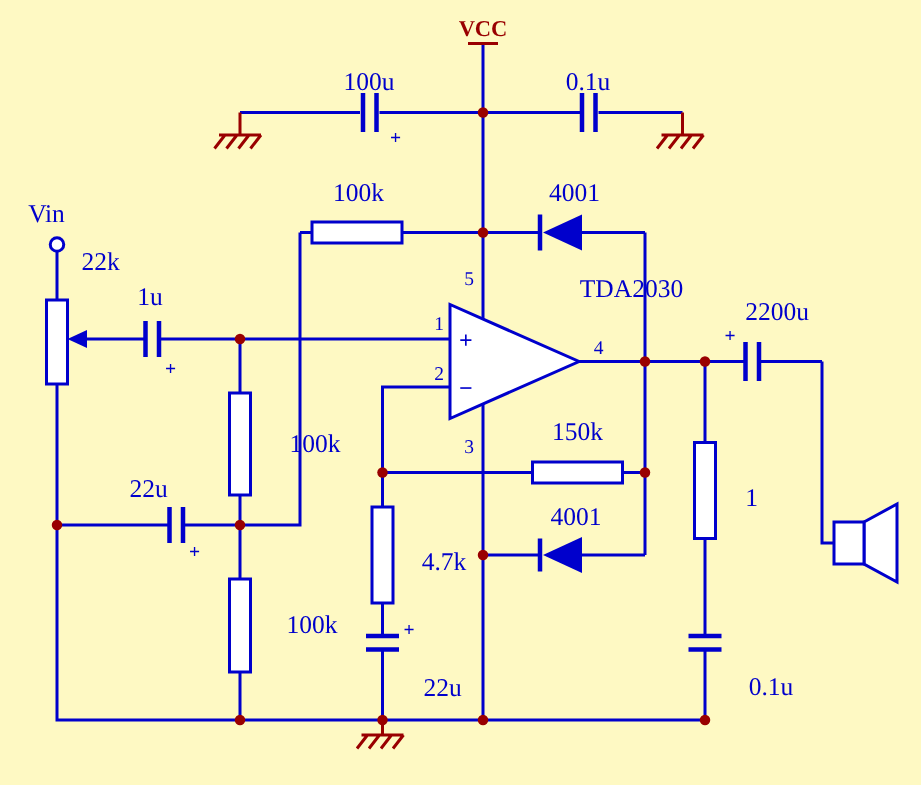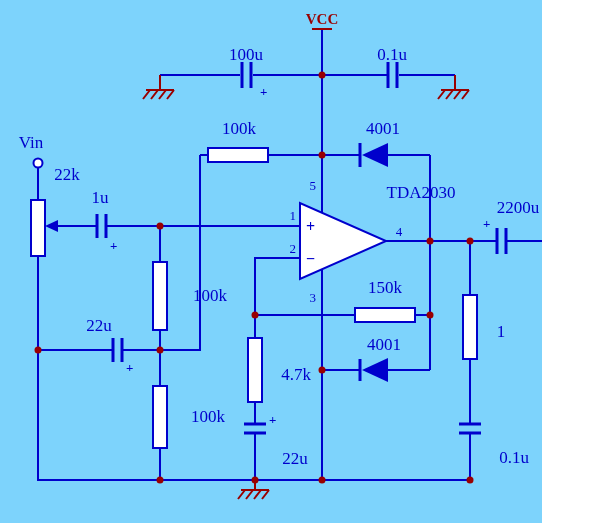--- a/index.html
+++ b/index.html
@@ -1,16 +1,16 @@
 <!DOCTYPE html>
 <html><head>
 <meta charset="utf-8">
 <style>
   html,body { margin:0; padding:0; background:#ffffff; }
-  .stage { position:relative; width:542px; height:523px; background:#7dd3fc; overflow:hidden; }
+  .stage { position:relative; width:614px; height:523px; background:#fef9c3; overflow:hidden; }
   svg { display:block; }
   .wire  { stroke:#0000cc; stroke-width:2; fill:none; }
   .plate { stroke:#0000cc; stroke-width:3; fill:none; }
   .comp  { stroke:#0000cc; stroke-width:2; fill:#ffffff; }
   .solid { fill:#0000cc; stroke:none; }
   .dot   { fill:#990000; stroke:none; }
   .gnd   { stroke:#990000; stroke-width:2; fill:none; }
   text { font-family:"Liberation Serif","DejaVu Serif",serif; fill:#0000cc; font-size:17px; }
   .pin  { font-size:13px; }
   .sign { font-size:13px; font-weight:bold; }

